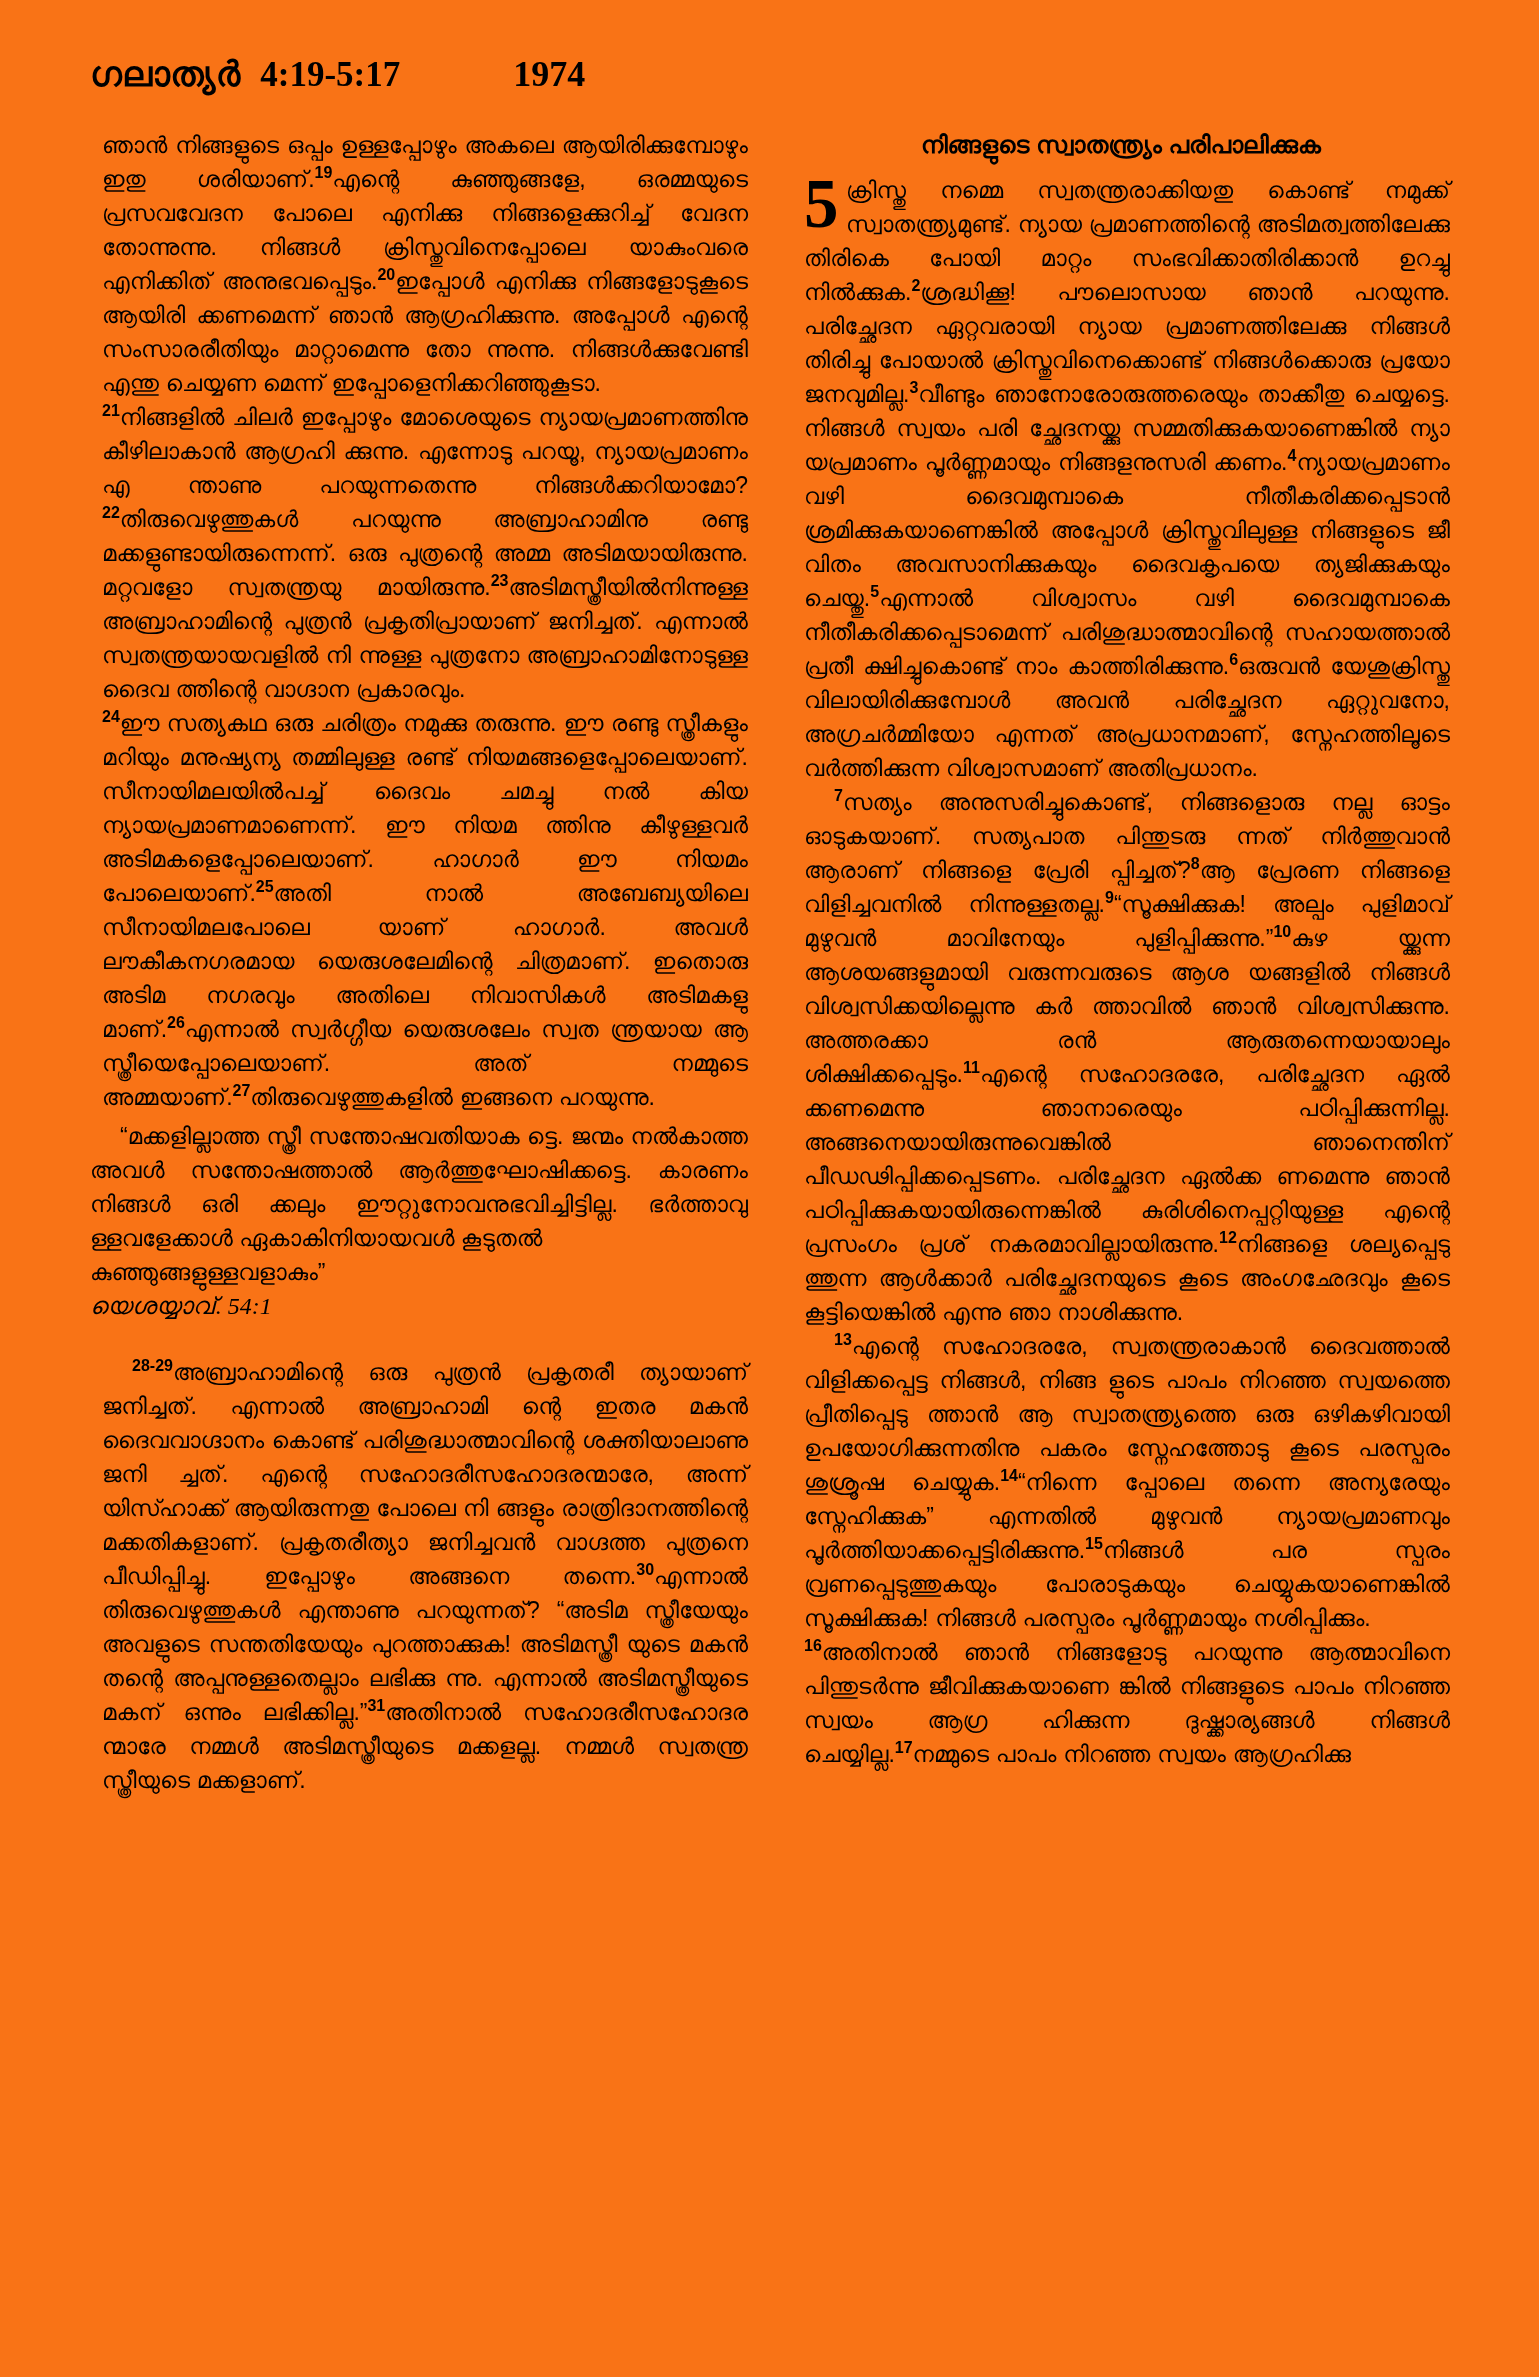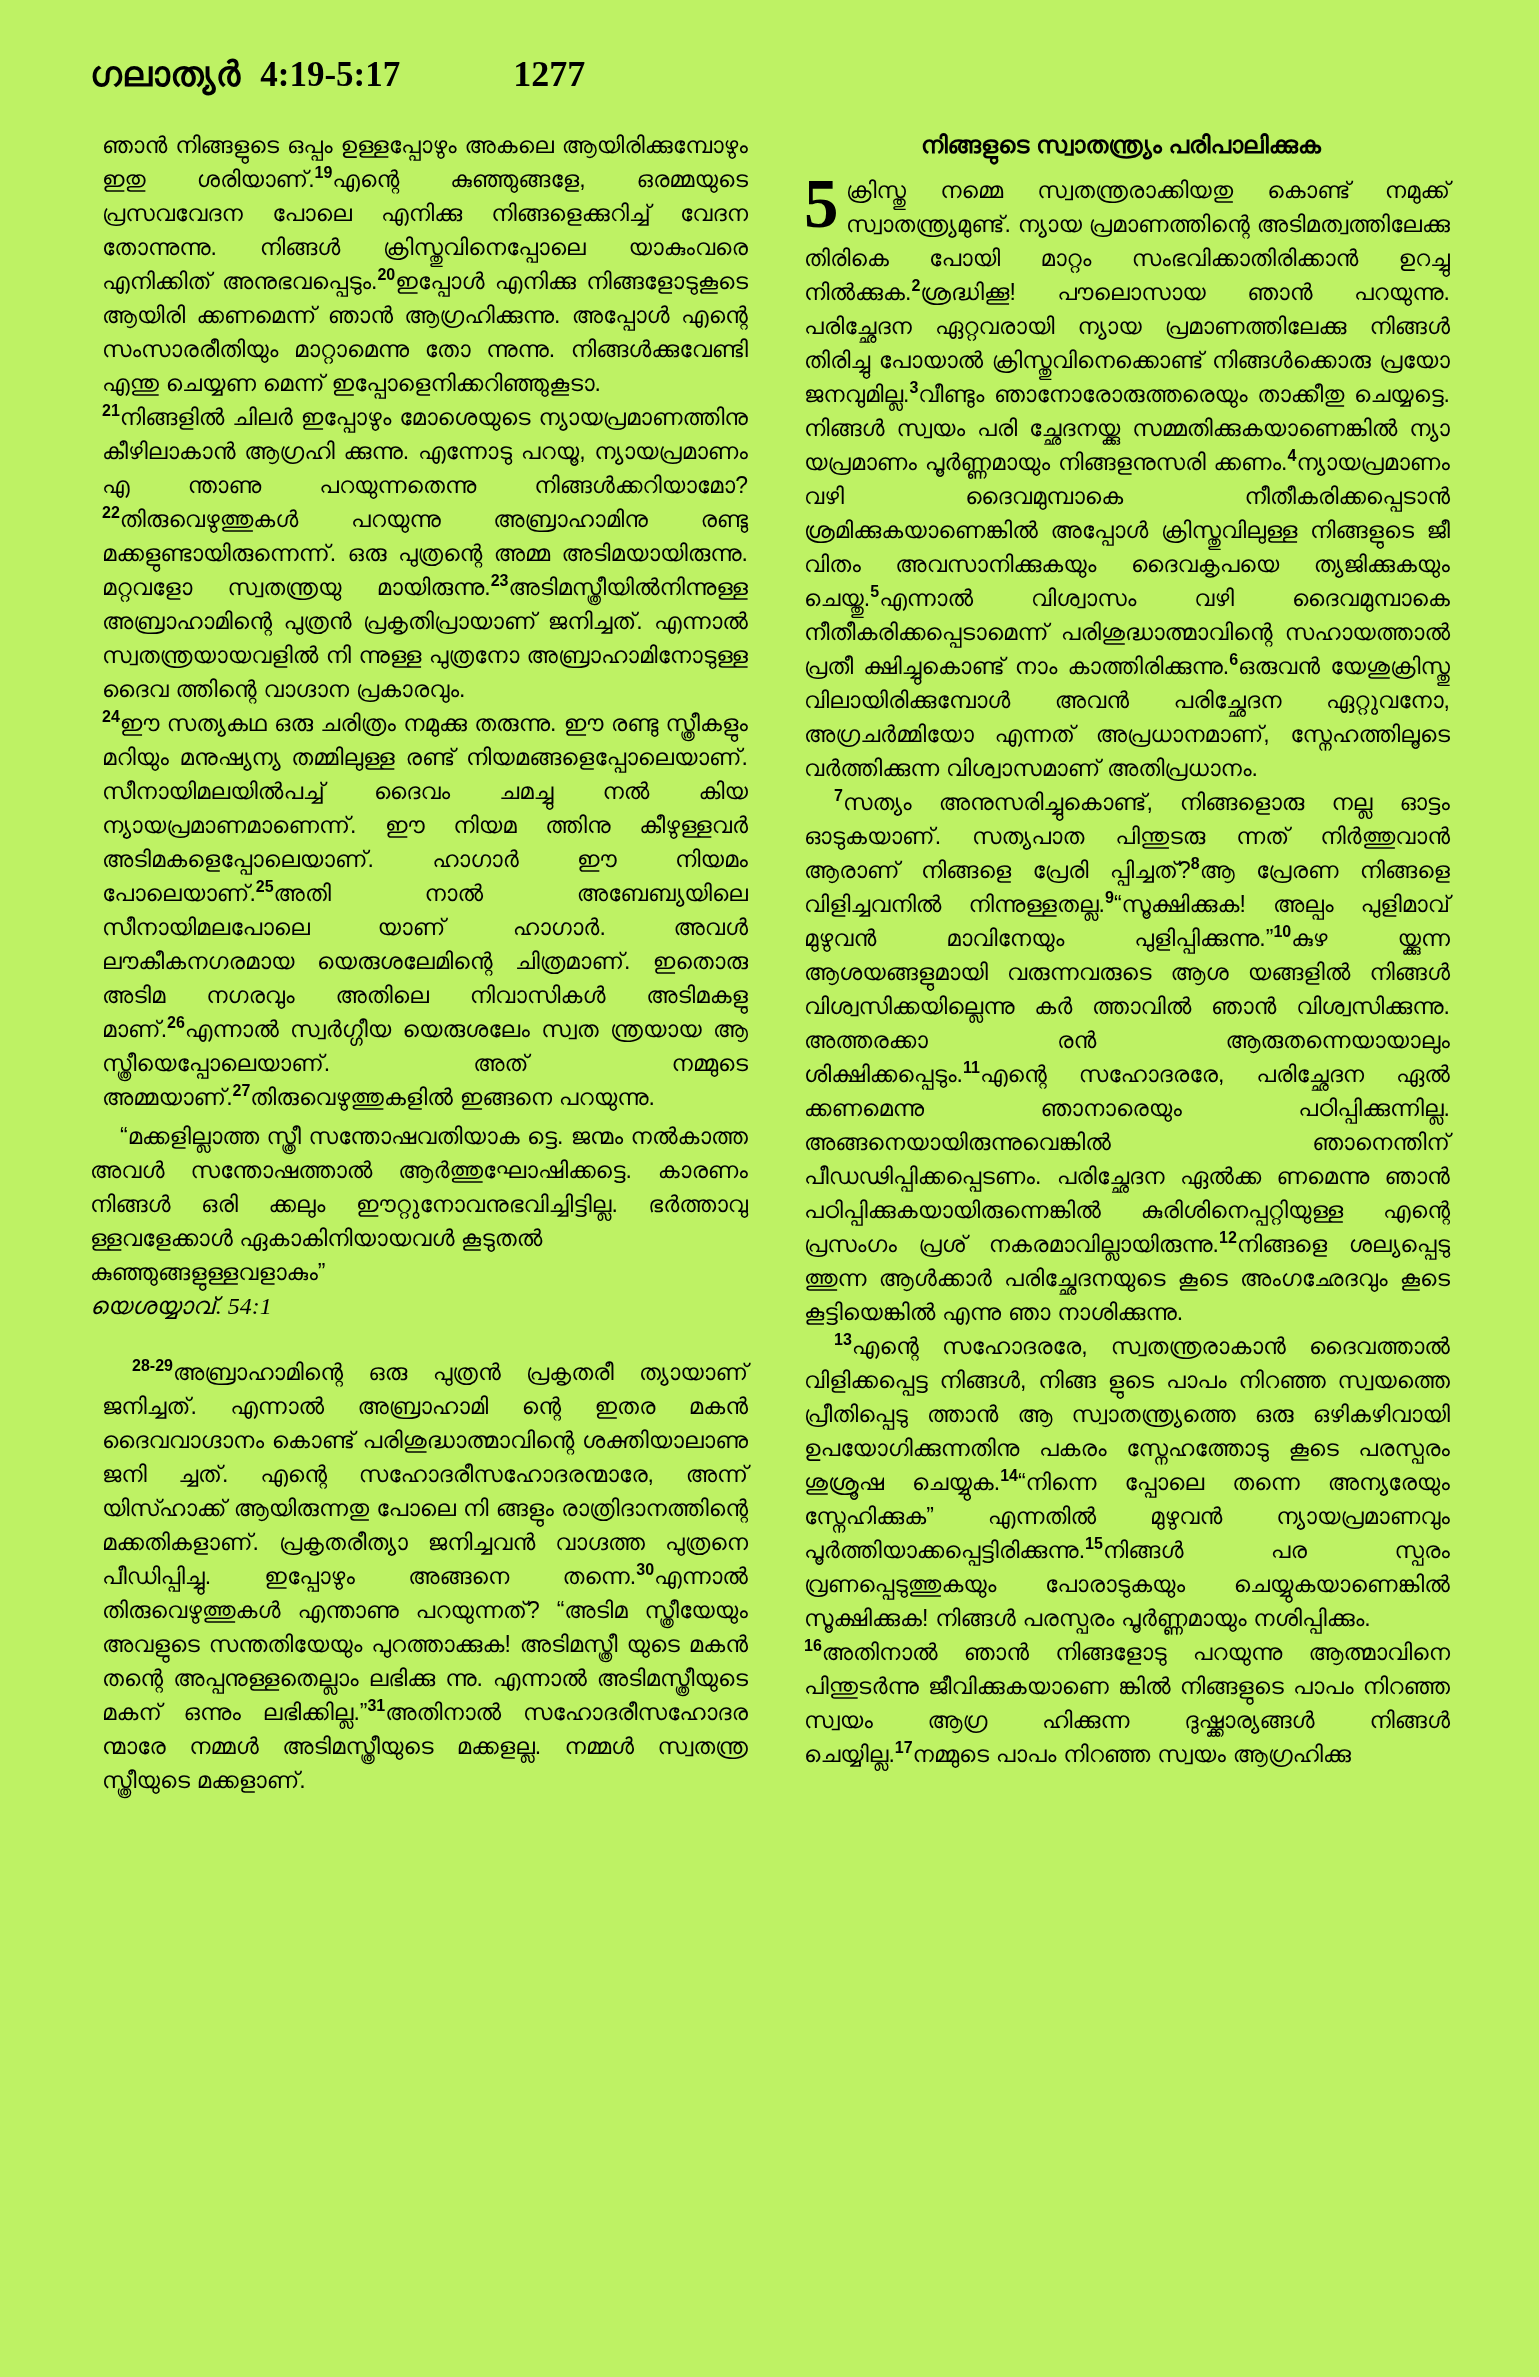--- a/index.html
+++ b/index.html
@@ -8,21 +8,21 @@
     background: #ffffff;
   }
   body {
     font-family: "Liberation Serif", "DejaVu Serif", serif;
     color: #000000;
   }
   .page {
     position: relative;
     width: 1539px;
     height: 2377px;
-    background: #bef264;
+    background: #f97316;
     box-sizing: border-box;
     padding: 0;
     overflow: hidden;
   }
 
   
   .running-head {
     position: absolute;
     top: 53px;
     left: 90px;
@@ -143,21 +143,21 @@
   .spacer-block { height: 32px; }
 </style>
 </head>
 <body>
 
 <div class="page">
 
   <div class="running-head">
     <span class="rh-book">ഗലാത്യർ</span>
     <span class="rh-ref">4:19-5:17</span>
-    <span class="rh-pageno">1277</span>
+    <span class="rh-pageno">1974</span>
   </div>
 
   <div class="columns">
 
     <div class="col">
 
       <p class="para"><span>ഞാൻ നിങ്ങളുടെ ഒപ്പം ഉള്ളപ്പോഴും അകലെ ആയിരിക്കുമ്പോഴും ഇതു ശരിയാണ്.</span><span class="vnum">19</span><span>എന്റെ കുഞ്ഞുങ്ങളേ, ഒരമ്മയുടെ പ്രസവവേദന പോലെ എനിക്കു നിങ്ങളെക്കുറിച്ച് വേദന തോന്നുന്നു. നിങ്ങൾ ക്രിസ്തുവിനെപ്പോലെ യാകുംവരെ എനിക്കിത് അനുഭവപ്പെടും.</span><span class="vnum">20</span><span>ഇപ്പോൾ എനിക്കു നിങ്ങളോടുകൂടെ ആയിരി ക്കണമെന്ന് ഞാൻ ആഗ്രഹിക്കുന്നു. അപ്പോൾ എന്റെ സംസാരരീതിയും മാറ്റാമെന്നു തോ ന്നുന്നു. നിങ്ങൾക്കുവേണ്ടി എന്തു ചെയ്യണ മെന്ന് ഇപ്പോളെനിക്കറിഞ്ഞുകൂടാ.</span></p>
 
 
       <p class="para"><span class="vnum">21</span><span>നിങ്ങളിൽ ചിലർ ഇപ്പോഴും മോശെയുടെ ന്യായപ്രമാണത്തിനു കീഴിലാകാൻ ആഗ്രഹി ക്കുന്നു. എന്നോടു പറയൂ, ന്യായപ്രമാണം എ ന്താണു പറയുന്നതെന്നു നിങ്ങൾക്കറിയാമോ?</span><span class="vnum">22</span><span>തിരുവെഴുത്തുകൾ പറയുന്നു അബ്രാഹാമിനു രണ്ടു മക്കളുണ്ടായിരുന്നെന്ന്. ഒരു പുത്രന്റെ അമ്മ അടിമയായിരുന്നു. മറ്റവളോ സ്വതന്ത്രയു മായിരുന്നു.</span><span class="vnum">23</span><span>അടിമസ്ത്രീയിൽനിന്നുള്ള അബ്രാഹാമിന്റെ പുത്രൻ പ്രകൃതിപ്രായാണ് ജനിച്ചത്. എന്നാൽ സ്വതന്ത്രയായവളിൽ നി ന്നുള്ള പുത്രനോ അബ്രാഹാമിനോടുള്ള ദൈവ ത്തിന്റെ വാഗ്ദാന പ്രകാരവും.</span></p>

